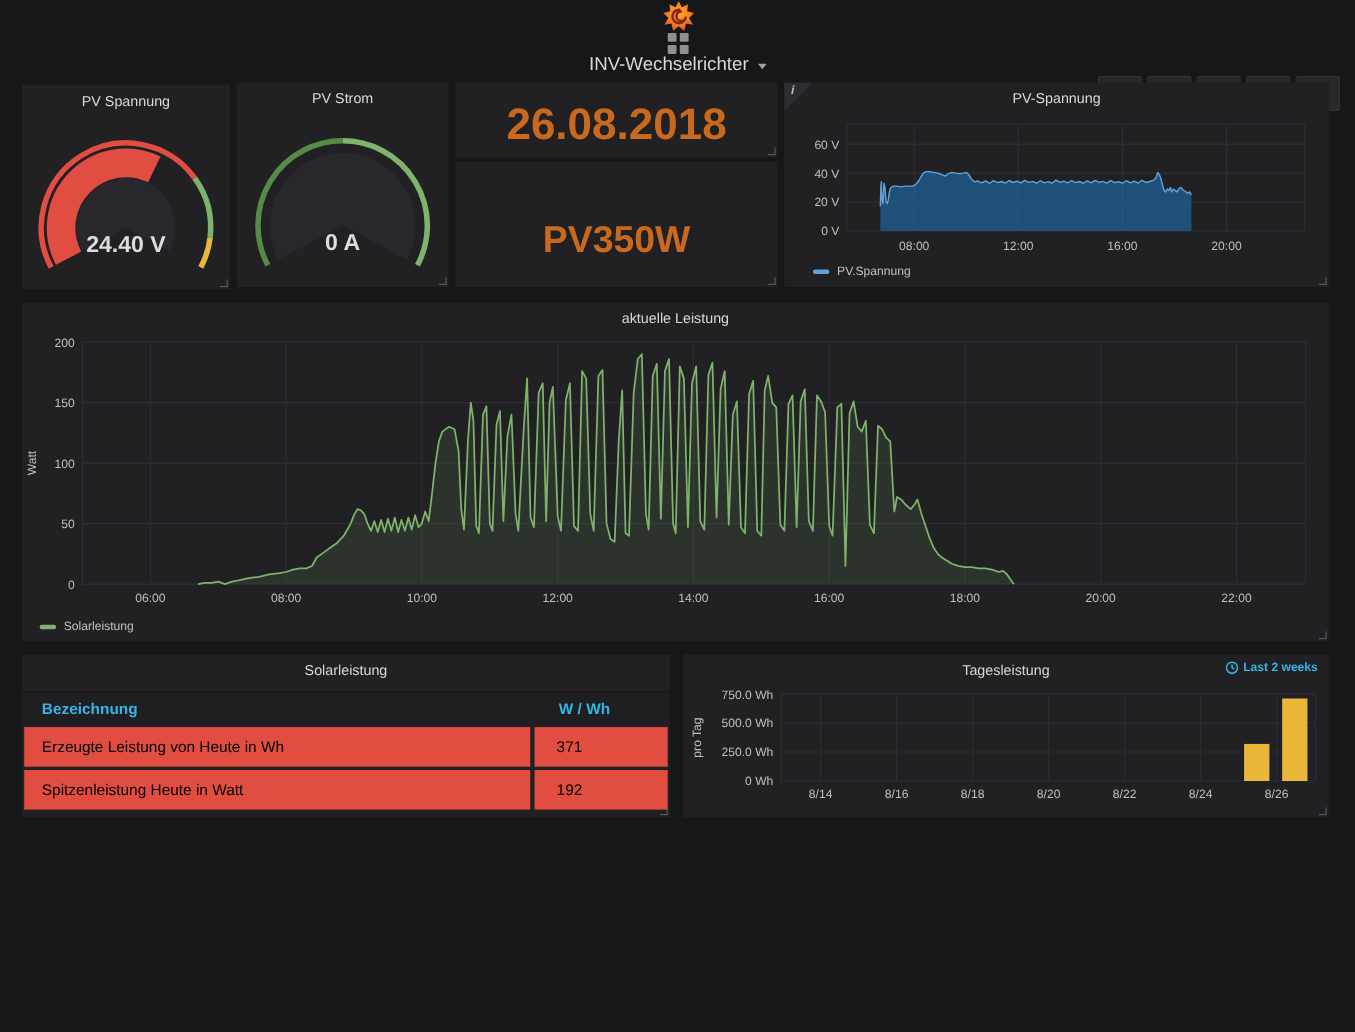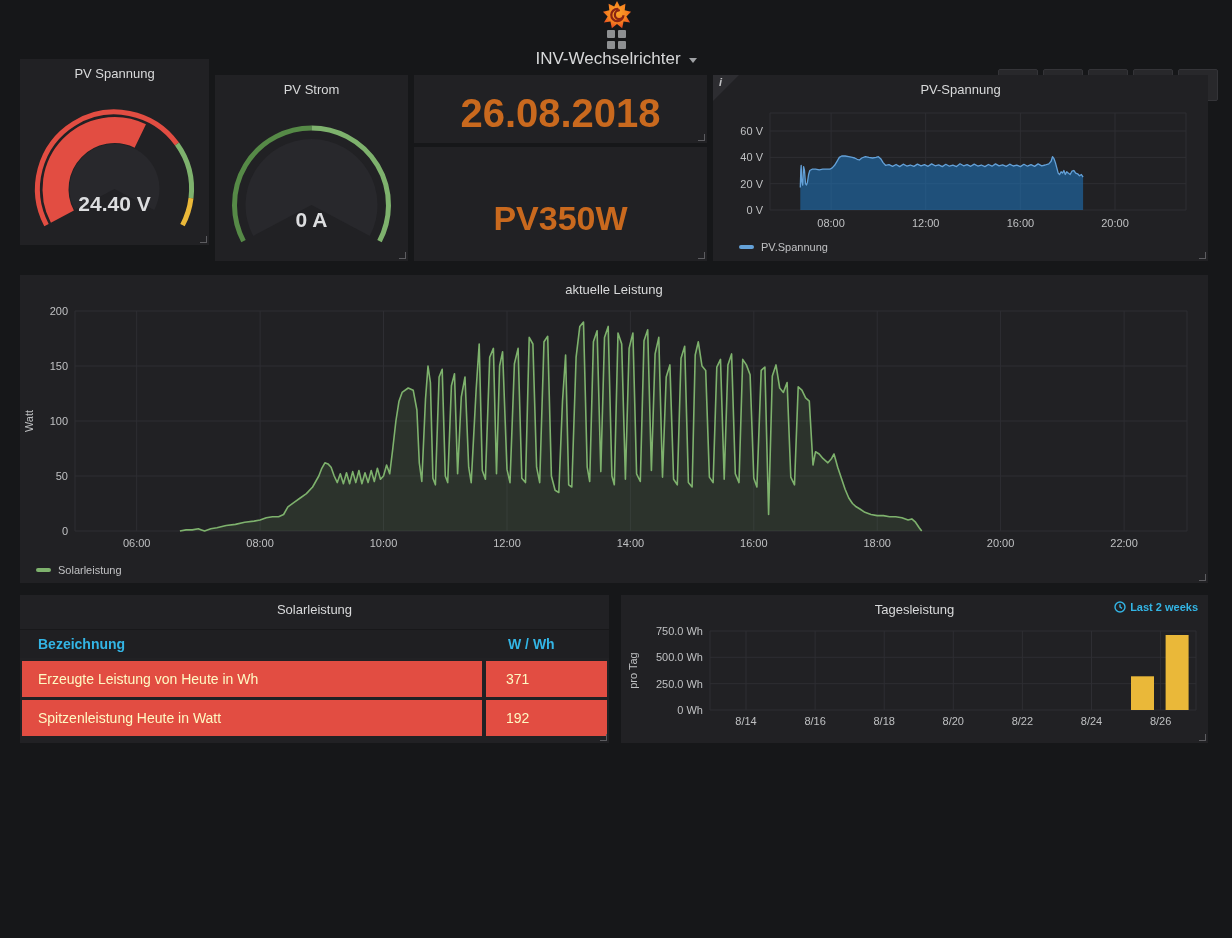--- a/index.html
+++ b/index.html
@@ -27,21 +27,21 @@
   .legend .swatch{width:15px;height:4px;border-radius:2px;margin-right:7px;}
   
   .big-text{width:100%;text-align:center;font-weight:bold;}
   
   .info-corner{position:absolute;top:0;left:0;width:0;height:0;border-top:26px solid #2d2d31;border-right:26px solid transparent;cursor:pointer;}
   .info-corner .i{position:absolute;top:-25px;left:6px;font-size:11px;font-weight:bold;color:#c0c1c3;font-style:italic;}
   
   .table-header{position:absolute;top:34px;left:0;right:0;height:28px;background:#1f1f22;border-top:1px solid #18181a;}
   .th{position:absolute;top:0;height:28px;line-height:28px;font-size:14px;font-weight:bold;}
   .trow{position:absolute;left:0;right:0;height:36px;}
-  .td{position:absolute;top:0;height:36px;display:flex;align-items:center;font-size:14px;color:#fef9c3;}
+  .td{position:absolute;top:0;height:36px;display:flex;align-items:center;font-size:14px;color:#000000;}
   .td1{left:2px;width:460px;padding-left:16px;box-sizing:border-box;}
   .td2{left:466px;right:2px;padding-left:20px;box-sizing:border-box;}
   
   .time-range{position:absolute;top:6px;right:10px;font-size:11px;font-weight:bold;display:flex;align-items:center;cursor:pointer;}
   .time-range svg{margin-right:4px;}
 </style>
 </head>
 <body>
 
 <div class="app">
@@ -93,21 +93,21 @@
           <path d="M8 4 v4.5 h6.5 V4"></path>
           <path d="M7 19 v-6.5 h8.5 V19"></path>
         </svg>
       </div>
       <div class="nav-btn">
         <span class="glyph">⚙</span>
       </div>
     </div>
   </nav>
 
-  <div class="panel" style="left:20px;top:59px;width:189px;height:186px;">
+  <div class="panel" style="left:20px;top:77px;width:189px;height:186px;">
     <div class="panel-title">PV Spannung</div>
     <svg class="chart" style="top:0;width:189px;height:186px;" viewBox="0 0 189 186">
         <path d="M94.5 130 L54.8 151.1 A45 45 0 1 1 134.2 151.1 Z" fill="#28282c"></path>
         <path d="M26.5 166.1 A77 77 0 0 1 157.0 85.0" stroke="#e24d42" stroke-width="5" fill="none"></path>
         <path d="M157.0 85.0 A77 77 0 0 1 171.0 139.1" stroke="#7eb26d" stroke-width="5" fill="none"></path>
         <path d="M171.0 139.1 A77 77 0 0 1 162.5 166.1" stroke="#eab839" stroke-width="5" fill="none"></path>
         <path d="M42.4 157.7 A59 59 0 0 1 120.3 77.0" stroke="#e24d42" stroke-width="26" fill="none"></path>
         <text x="94.5" y="152" text-anchor="middle" fill="#dcdddf" font-size="21" font-weight="bold">24.40 V</text>
       </svg>
     <span class="resize"></span>

